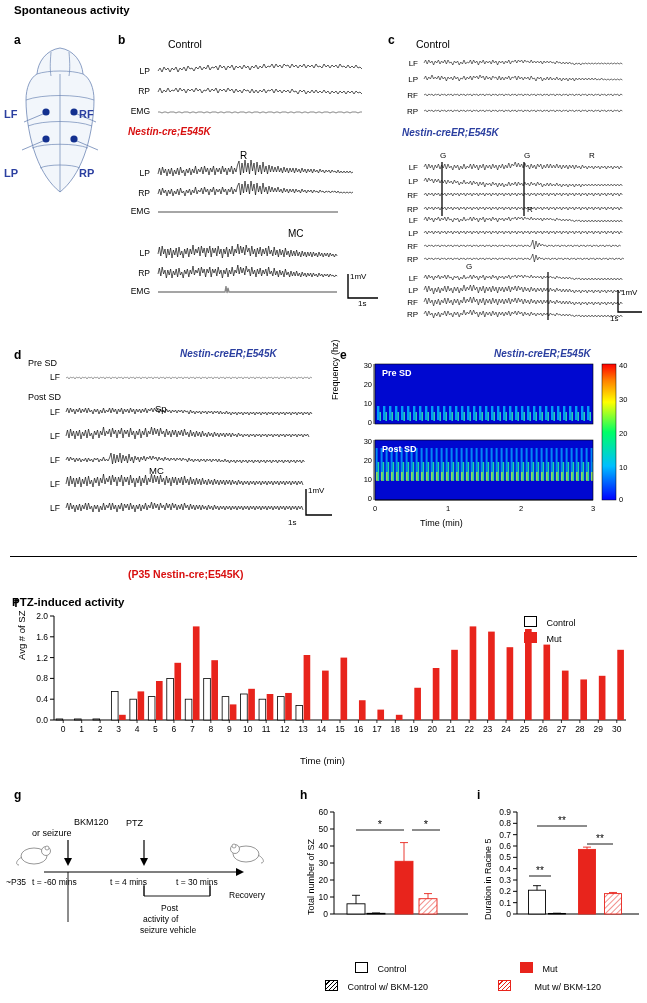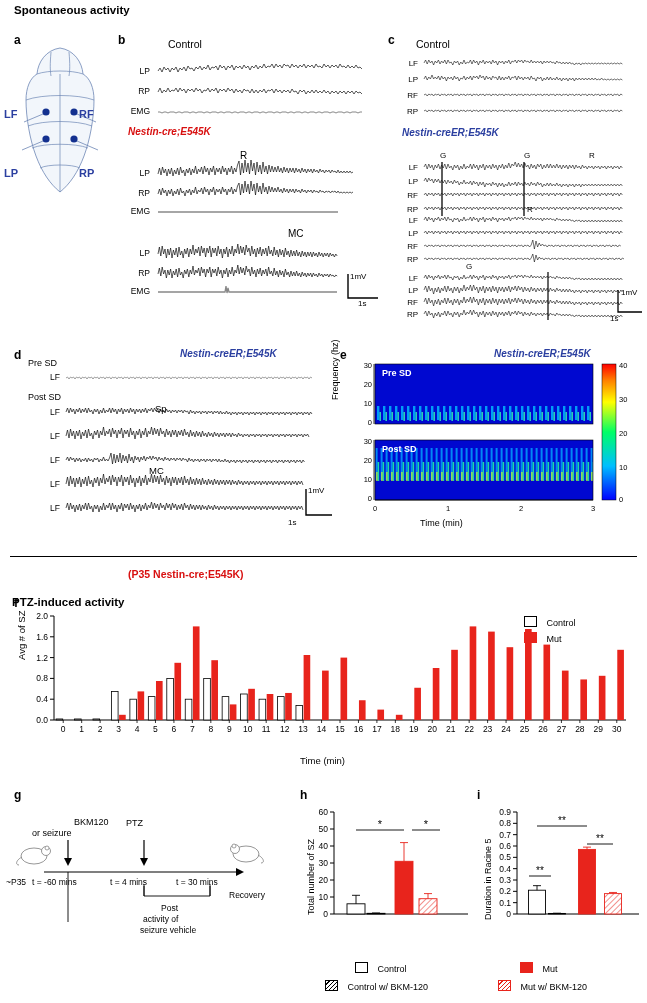--- a/index.html
+++ b/index.html
@@ -597,14 +597,14 @@
 <div class="abs" style="left:520px;top:958px;">
   <span class="legend-box filled"></span>
   <span class="legend-txt" style="margin-left:5px;">Mut</span>
 </div>
 <div class="abs" style="left:325px;top:976px;">
   <span class="legend-box hatch-ctrl"></span>
   <span class="legend-txt" style="margin-left:5px;">Control w/ BKM-120</span>
 </div>
 <div class="abs" style="left:498px;top:976px;">
   <span class="legend-box hatch-mut"></span>
-  <span class="legend-txt" style="margin-left:5px;">Mut w/ BKM-120</span>
+  <span class="legend-txt" style="margin-left:19px;">Mut w/ BKM-120</span>
 </div>
 
 </body></html>

